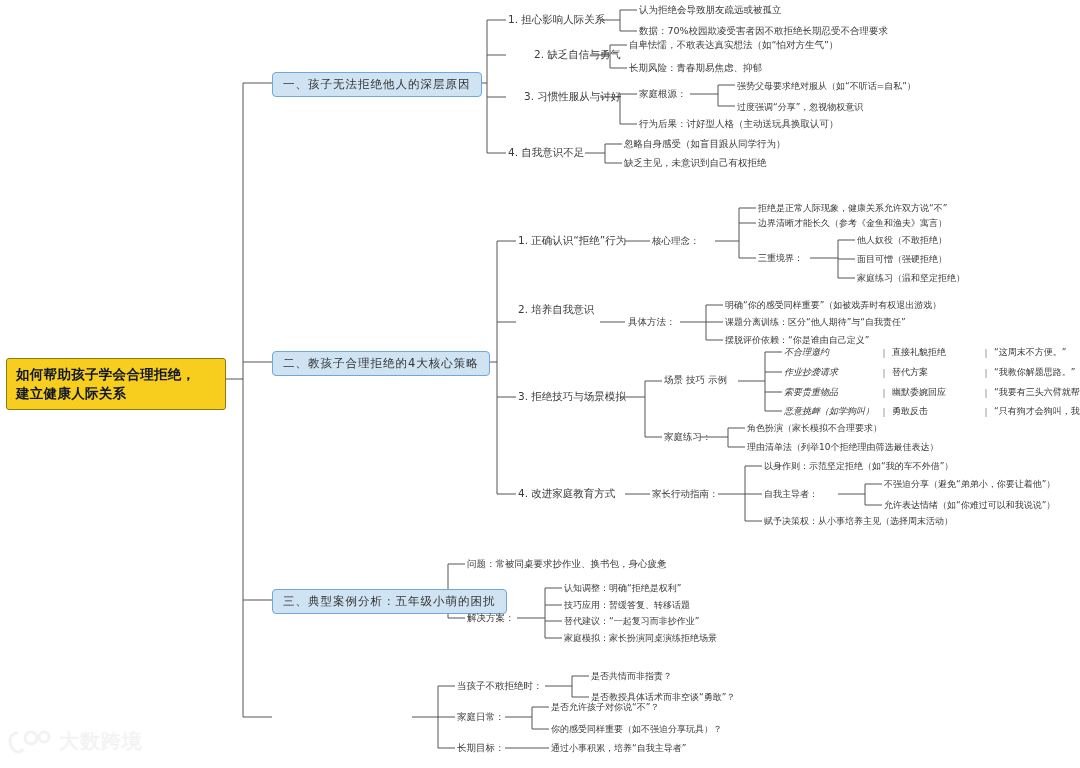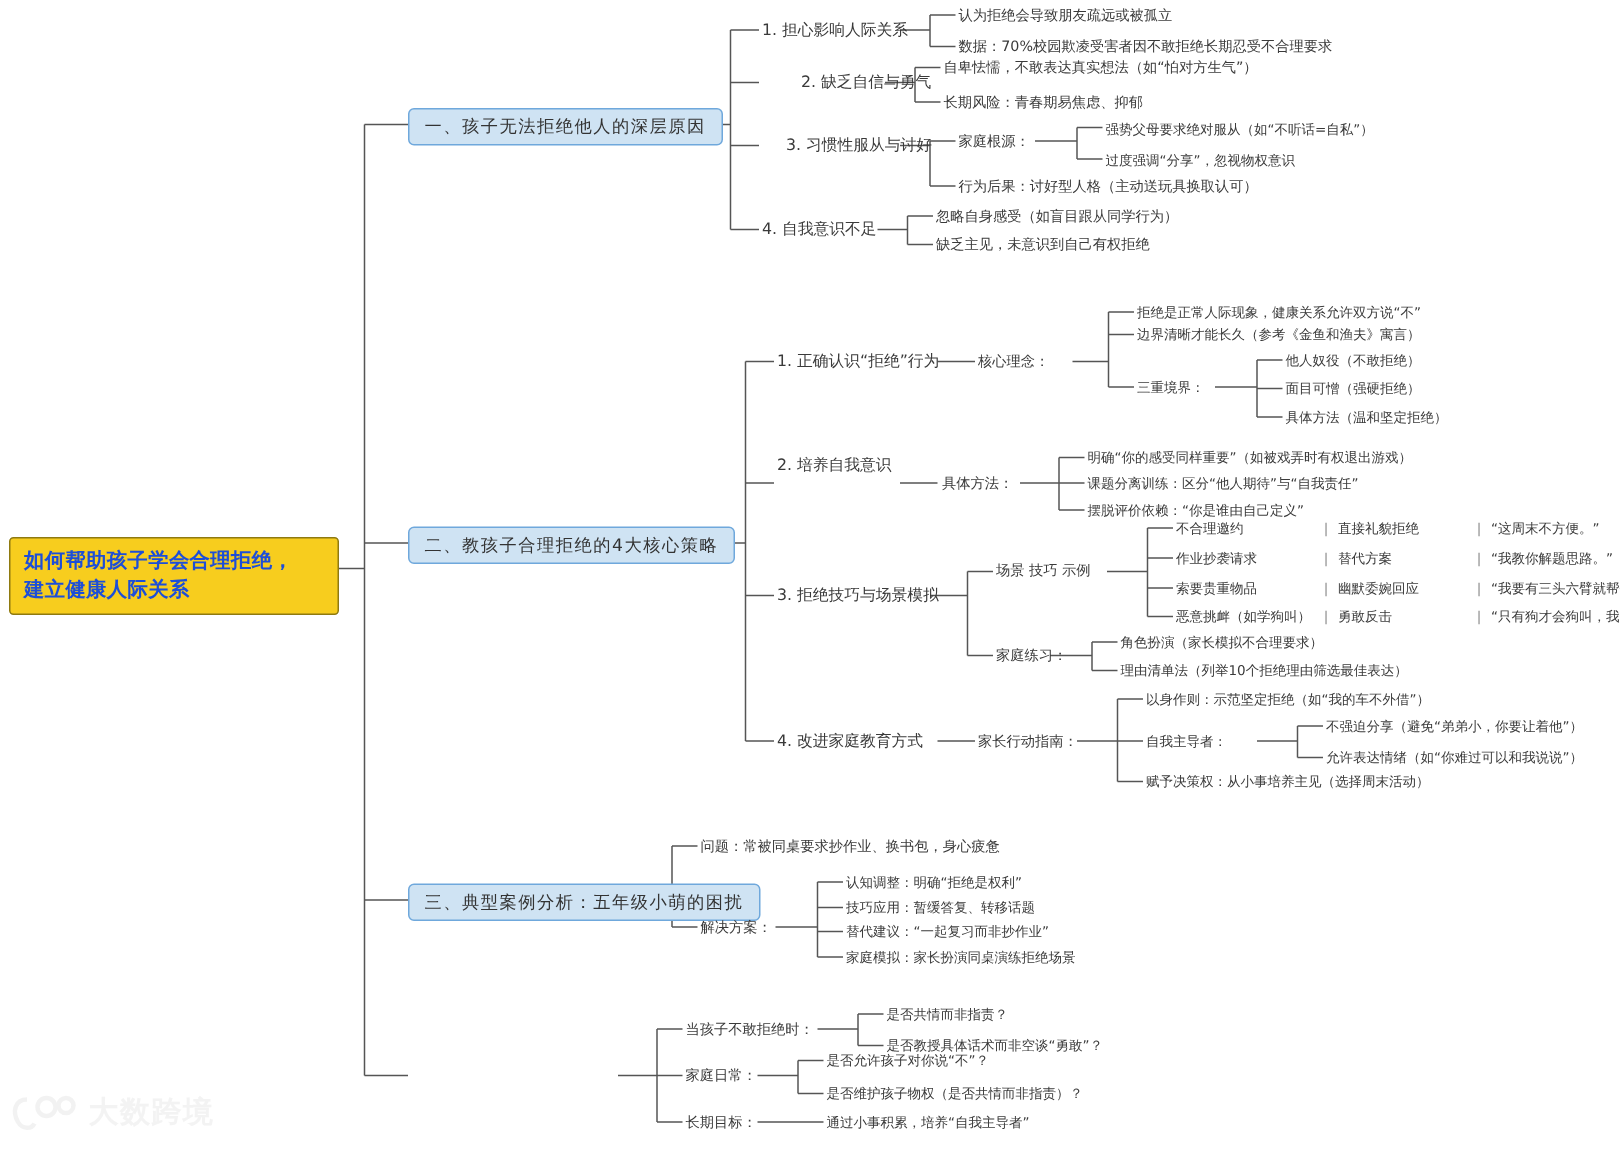--- a/index.html
+++ b/index.html
@@ -12,21 +12,21 @@
   }
   #canvas{position:absolute;left:0;top:0;width:1080px;height:768px;}
   svg.links{position:absolute;left:0;top:0;width:1080px;height:768px;pointer-events:none;}
   .node{position:absolute;white-space:nowrap;}
 
   
   .root{
     background:#F7CD1E;
     border:1px solid #8f7a10;
     border-radius:3px;
-    color:#1d4ed8;
+    color:#0f172a;
     font-weight:bold;
     font-size:13.5px;
     line-height:19px;
     padding:6px 9px;
     letter-spacing:.3px;
   }
   
   .lvl1{
     background:#cfe3f3;
     border:1px solid #6fa8dc;
@@ -35,21 +35,21 @@
     font-size:11.5px;
     padding:4px 10px;
     letter-spacing:1px;
   }
   
   .lvl2{font-size:10.5px;color:#3a3a3a;}
   .lvl3{font-size:9.5px;color:#3a3a3a;}
   .lvl4{font-size:9px;color:#3a3a3a;}
 
   .cell-row{display:flex;align-items:center;}
-  .cell-row .c1{width:92px;}
+  .cell-row .c1{width:92px;font-style:italic;}
   .cell-row .sep{width:16px;text-align:center;color:#888;}
   .cell-row .c2{width:86px;}
   .cell-row .c3{}
 
   
   #watermark{
     position:absolute;left:6px;top:728px;
     display:flex;align-items:center;gap:7px;
     opacity:.5;
   }
@@ -222,21 +222,21 @@
 
   <div class="node lvl1" style="left:272px;top:351px;">二、教孩子合理拒绝的4大核心策略</div>
 
   <div class="node lvl2" style="left:518px;top:234px;">1. 正确认识“拒绝”行为</div>
   <div class="node lvl3" style="left:652px;top:235px;">核心理念：</div>
   <div class="node lvl4" style="left:758px;top:202px;">拒绝是正常人际现象，健康关系允许双方说“不”</div>
   <div class="node lvl4" style="left:758px;top:217px;">边界清晰才能长久（参考《金鱼和渔夫》寓言）</div>
   <div class="node lvl4" style="left:758px;top:252px;">三重境界：</div>
   <div class="node lvl4" style="left:857px;top:234px;">他人奴役（不敢拒绝）</div>
   <div class="node lvl4" style="left:857px;top:253px;">面目可憎（强硬拒绝）</div>
-  <div class="node lvl4" style="left:857px;top:272px;">具体方法（温和坚定拒绝）</div>
+  <div class="node lvl4" style="left:857px;top:272px;">家庭练习（温和坚定拒绝）</div>
 
   <div class="node lvl2" style="left:518px;top:303px;">2. 培养自我意识</div>
   <div class="node lvl3" style="left:628px;top:316px;">具体方法：</div>
   <div class="node lvl4" style="left:725px;top:299px;">明确“你的感受同样重要”（如被戏弄时有权退出游戏）</div>
   <div class="node lvl4" style="left:725px;top:316px;">课题分离训练：区分“他人期待”与“自我责任”</div>
   <div class="node lvl4" style="left:725px;top:334px;">摆脱评价依赖：“你是谁由自己定义”</div>
 
   <div class="node lvl2" style="left:518px;top:390px;">3. 拒绝技巧与场景模拟</div>
   <div class="node lvl3" style="left:664px;top:374px;">场景 技巧 示例</div>
 
@@ -288,21 +288,21 @@
   <div class="node lvl4" style="left:564px;top:599px;">技巧应用：暂缓答复、转移话题</div>
   <div class="node lvl4" style="left:564px;top:615px;">替代建议：“一起复习而非抄作业”</div>
   <div class="node lvl4" style="left:564px;top:632px;">家庭模拟：家长扮演同桌演练拒绝场景</div>
 
   <div class="node lvl3" style="left:457px;top:680px;">当孩子不敢拒绝时：</div>
   <div class="node lvl4" style="left:591px;top:670px;text-align:right;">是否共情而非指责？</div>
   <div class="node lvl4" style="left:591px;top:691px;text-align:center;">是否教授具体话术而非空谈“勇敢”？</div>
 
   <div class="node lvl3" style="left:457px;top:711px;">家庭日常：</div>
   <div class="node lvl4" style="left:551px;top:701px;">是否允许孩子对你说“不”？</div>
-  <div class="node lvl4" style="left:551px;top:723px;">是否维护孩子物权（是否共情而非指责）？</div>
+  <div class="node lvl4" style="left:551px;top:723px;">你的感受同样重要（如不强迫分享玩具）？</div>
 
   <div class="node lvl3" style="left:457px;top:742px;">长期目标：</div>
   <div class="node lvl4" style="left:551px;top:742px;">通过小事积累，培养“自我主导者”</div>
 
   <div id="watermark">
     <svg class="wm-logo" width="46" height="26" viewBox="0 0 46 26">
       <path d="M12 4 C4 4, 2 12, 6 19 C9 24, 15 24, 17 20" fill="none" stroke="#e6e6e6" stroke-width="3"></path>
       <circle cx="25" cy="9" r="6" fill="none" stroke="#e6e6e6" stroke-width="3"></circle>
       <circle cx="38" cy="8" r="5" fill="none" stroke="#e6e6e6" stroke-width="3"></circle>
     </svg>

